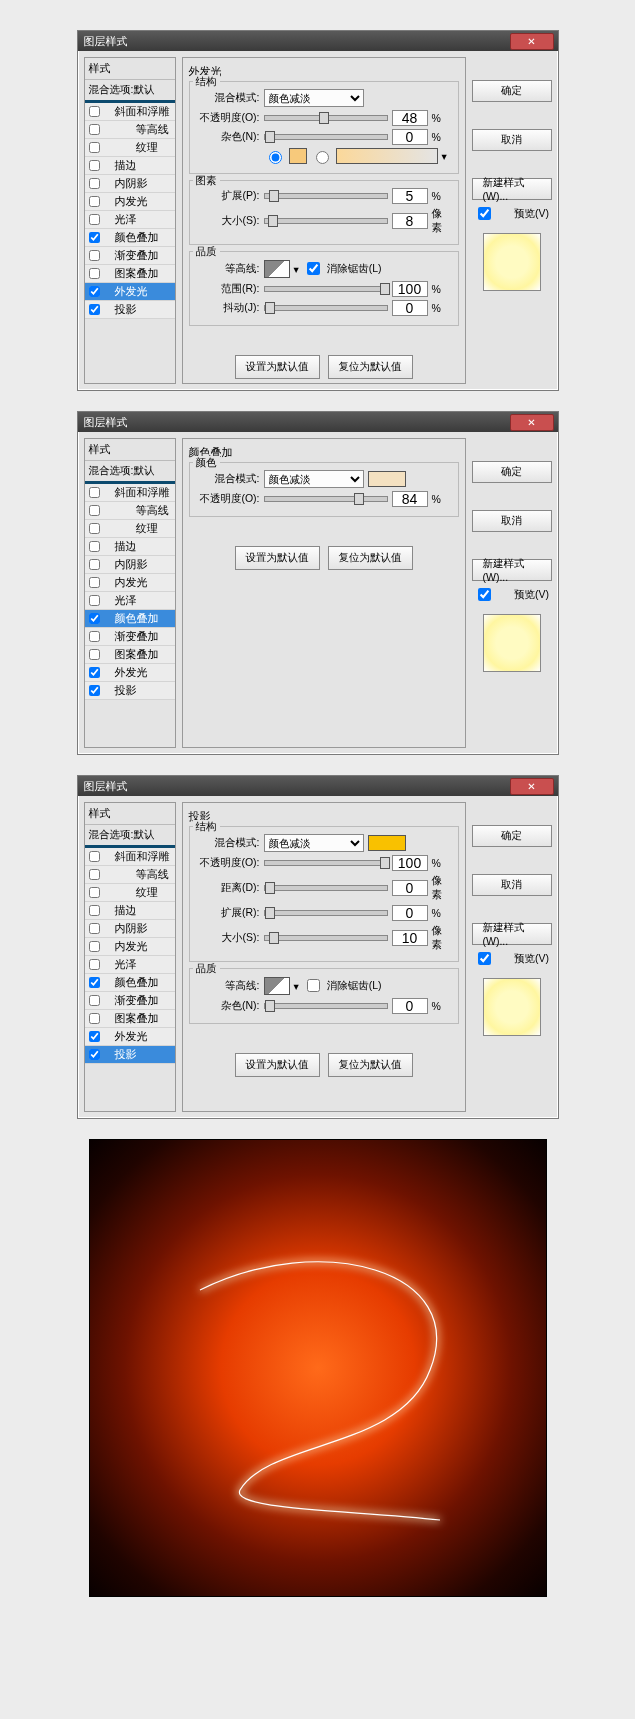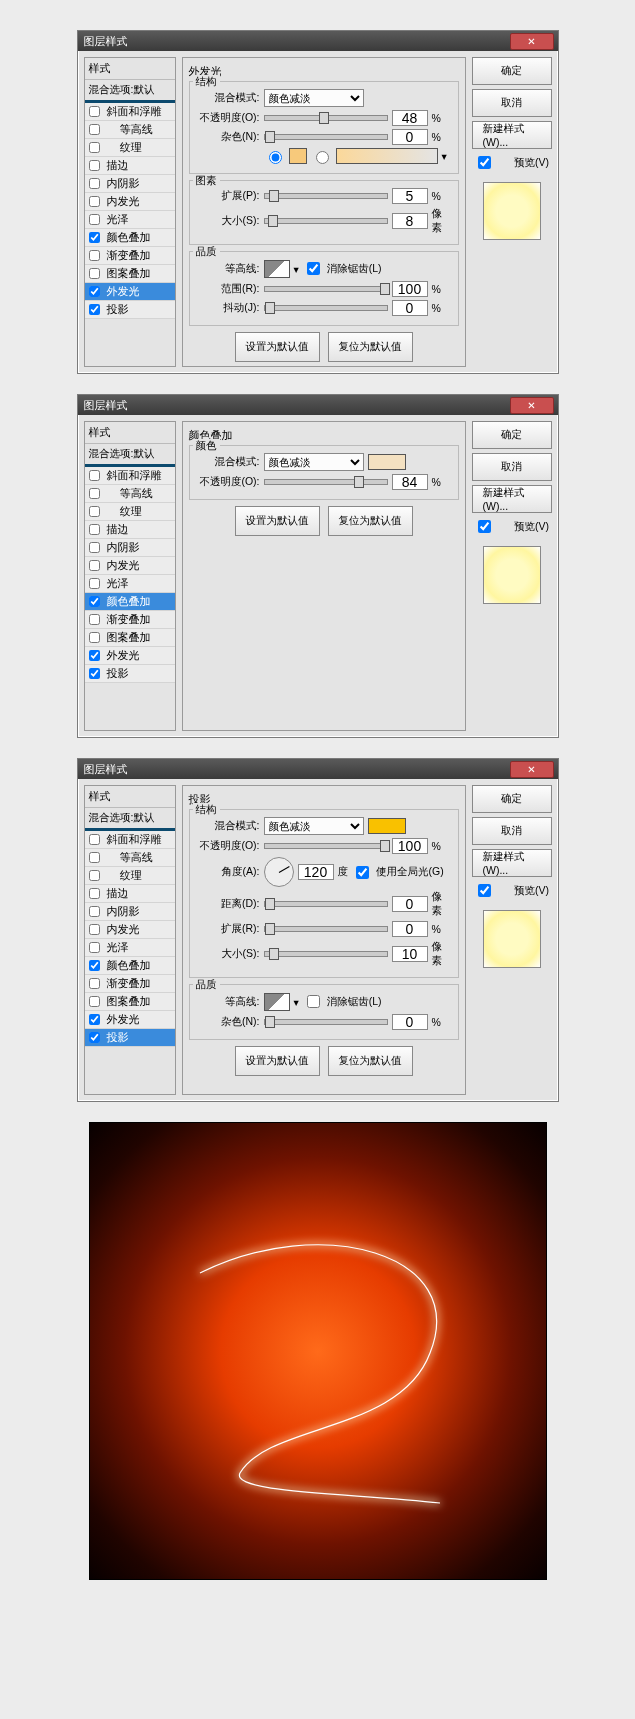--- a/index.html
+++ b/index.html
@@ -62,21 +62,21 @@
     border-bottom:1px solid #bbb;
   }
   .styles-blend {
     padding:3px 4px;
     border-bottom:3px solid #0c4a6e;
     font-size:10.5px;
   }
   .style-item {
     display:flex;
     align-items:center;
-    gap:7px;
+    gap:15px;
     padding:1px 4px;
     border-bottom:1px solid #d4d4d4;
     background:#ececec;
   }
   .style-item.selected {
     background:#3a8bdc;
     color:#fff;
   }
   .style-item input[type=checkbox]{
     width:11px;height:11px;margin:0;
@@ -127,28 +127,29 @@
   }
   .swatch {
     width:36px; height:14px; border:1px solid #555;
   }
   .tiny-swatch { width:16px;height:14px;border:1px solid #555; }
   .grad {
     width:100px; height:14px; border:1px solid #555;
     background:linear-gradient(90deg,#fbd89a,rgba(251,216,154,0));
   }
   .btn {
-    height:28px;
+    height:22px;
     border:1px solid #888;
     background:linear-gradient(#fdfdfd,#e4e4e4);
     padding:0 10px;
     font-size:10.5px;
     display:inline-flex;
     align-items:center;
     justify-content:center;
+    margin-top:23px;
   }
   .right-panel {
     width:80px;
     display:flex;
     flex-direction:column;
     gap:4px;
     align-items:stretch;
   }
   .right-panel .btn { width:100%; box-sizing:border-box; }
   .preview-box {
@@ -488,28 +489,20 @@
           <select class="combo" style="width:100px"><option>颜色减淡</option></select>
           <div class="swatch" style="background:#f9c100"></div>
         </div>
         <div class="row">
           <span class="lbl">不透明度(O):</span>
           <div class="slider">
               <div class="thumb" style="left:95%"></div>
             </div>
           <div class="valbox">100</div>
           <span class="unit">%</span>
-        </div>
-        <div class="row">
-          <span class="lbl">角度(A):</span>
-          <div class="angle-ctrl"></div>
-          <div class="valbox">120</div>
-          <span>度</span>
-          <input type="checkbox" checked="" style="">
-          <span>使用全局光(G)</span>
         </div>
         <div class="row">
           <span class="lbl">距离(D):</span>
           <div class="slider">
               <div class="thumb" style="left:0%"></div>
             </div>
           <div class="valbox">0</div>
           <span class="unit">像素</span>
         </div>
         <div class="row">

